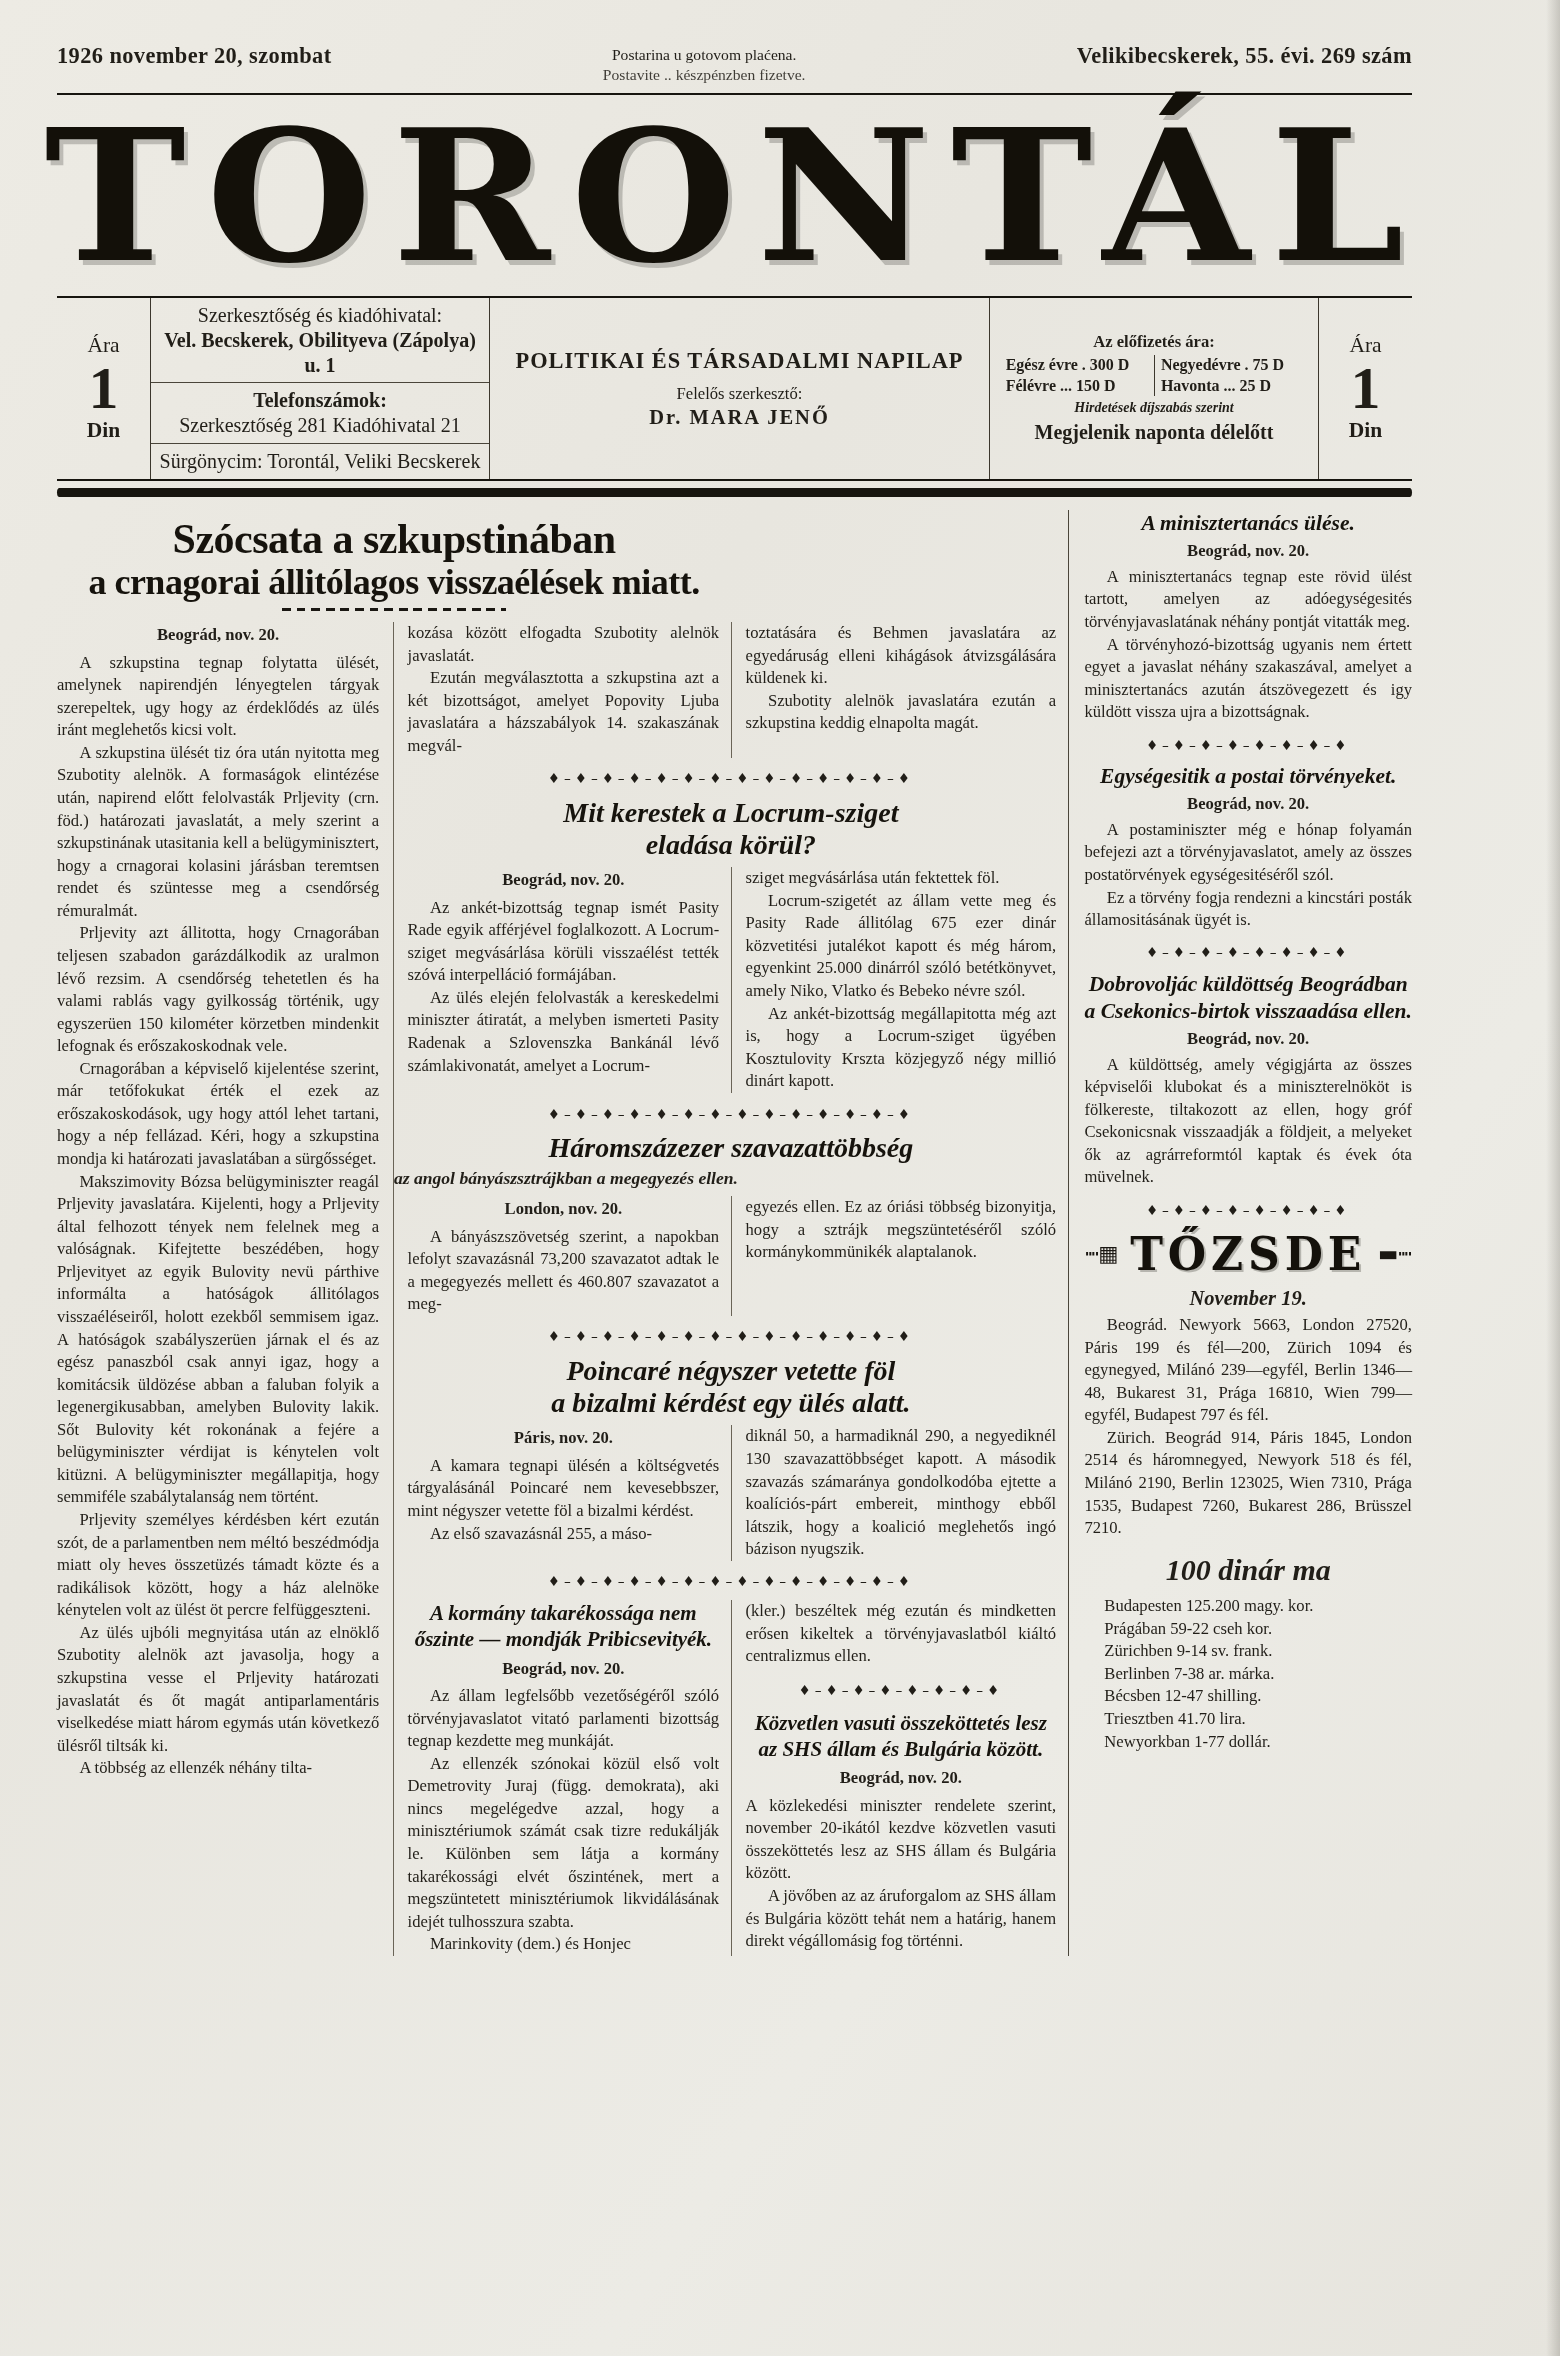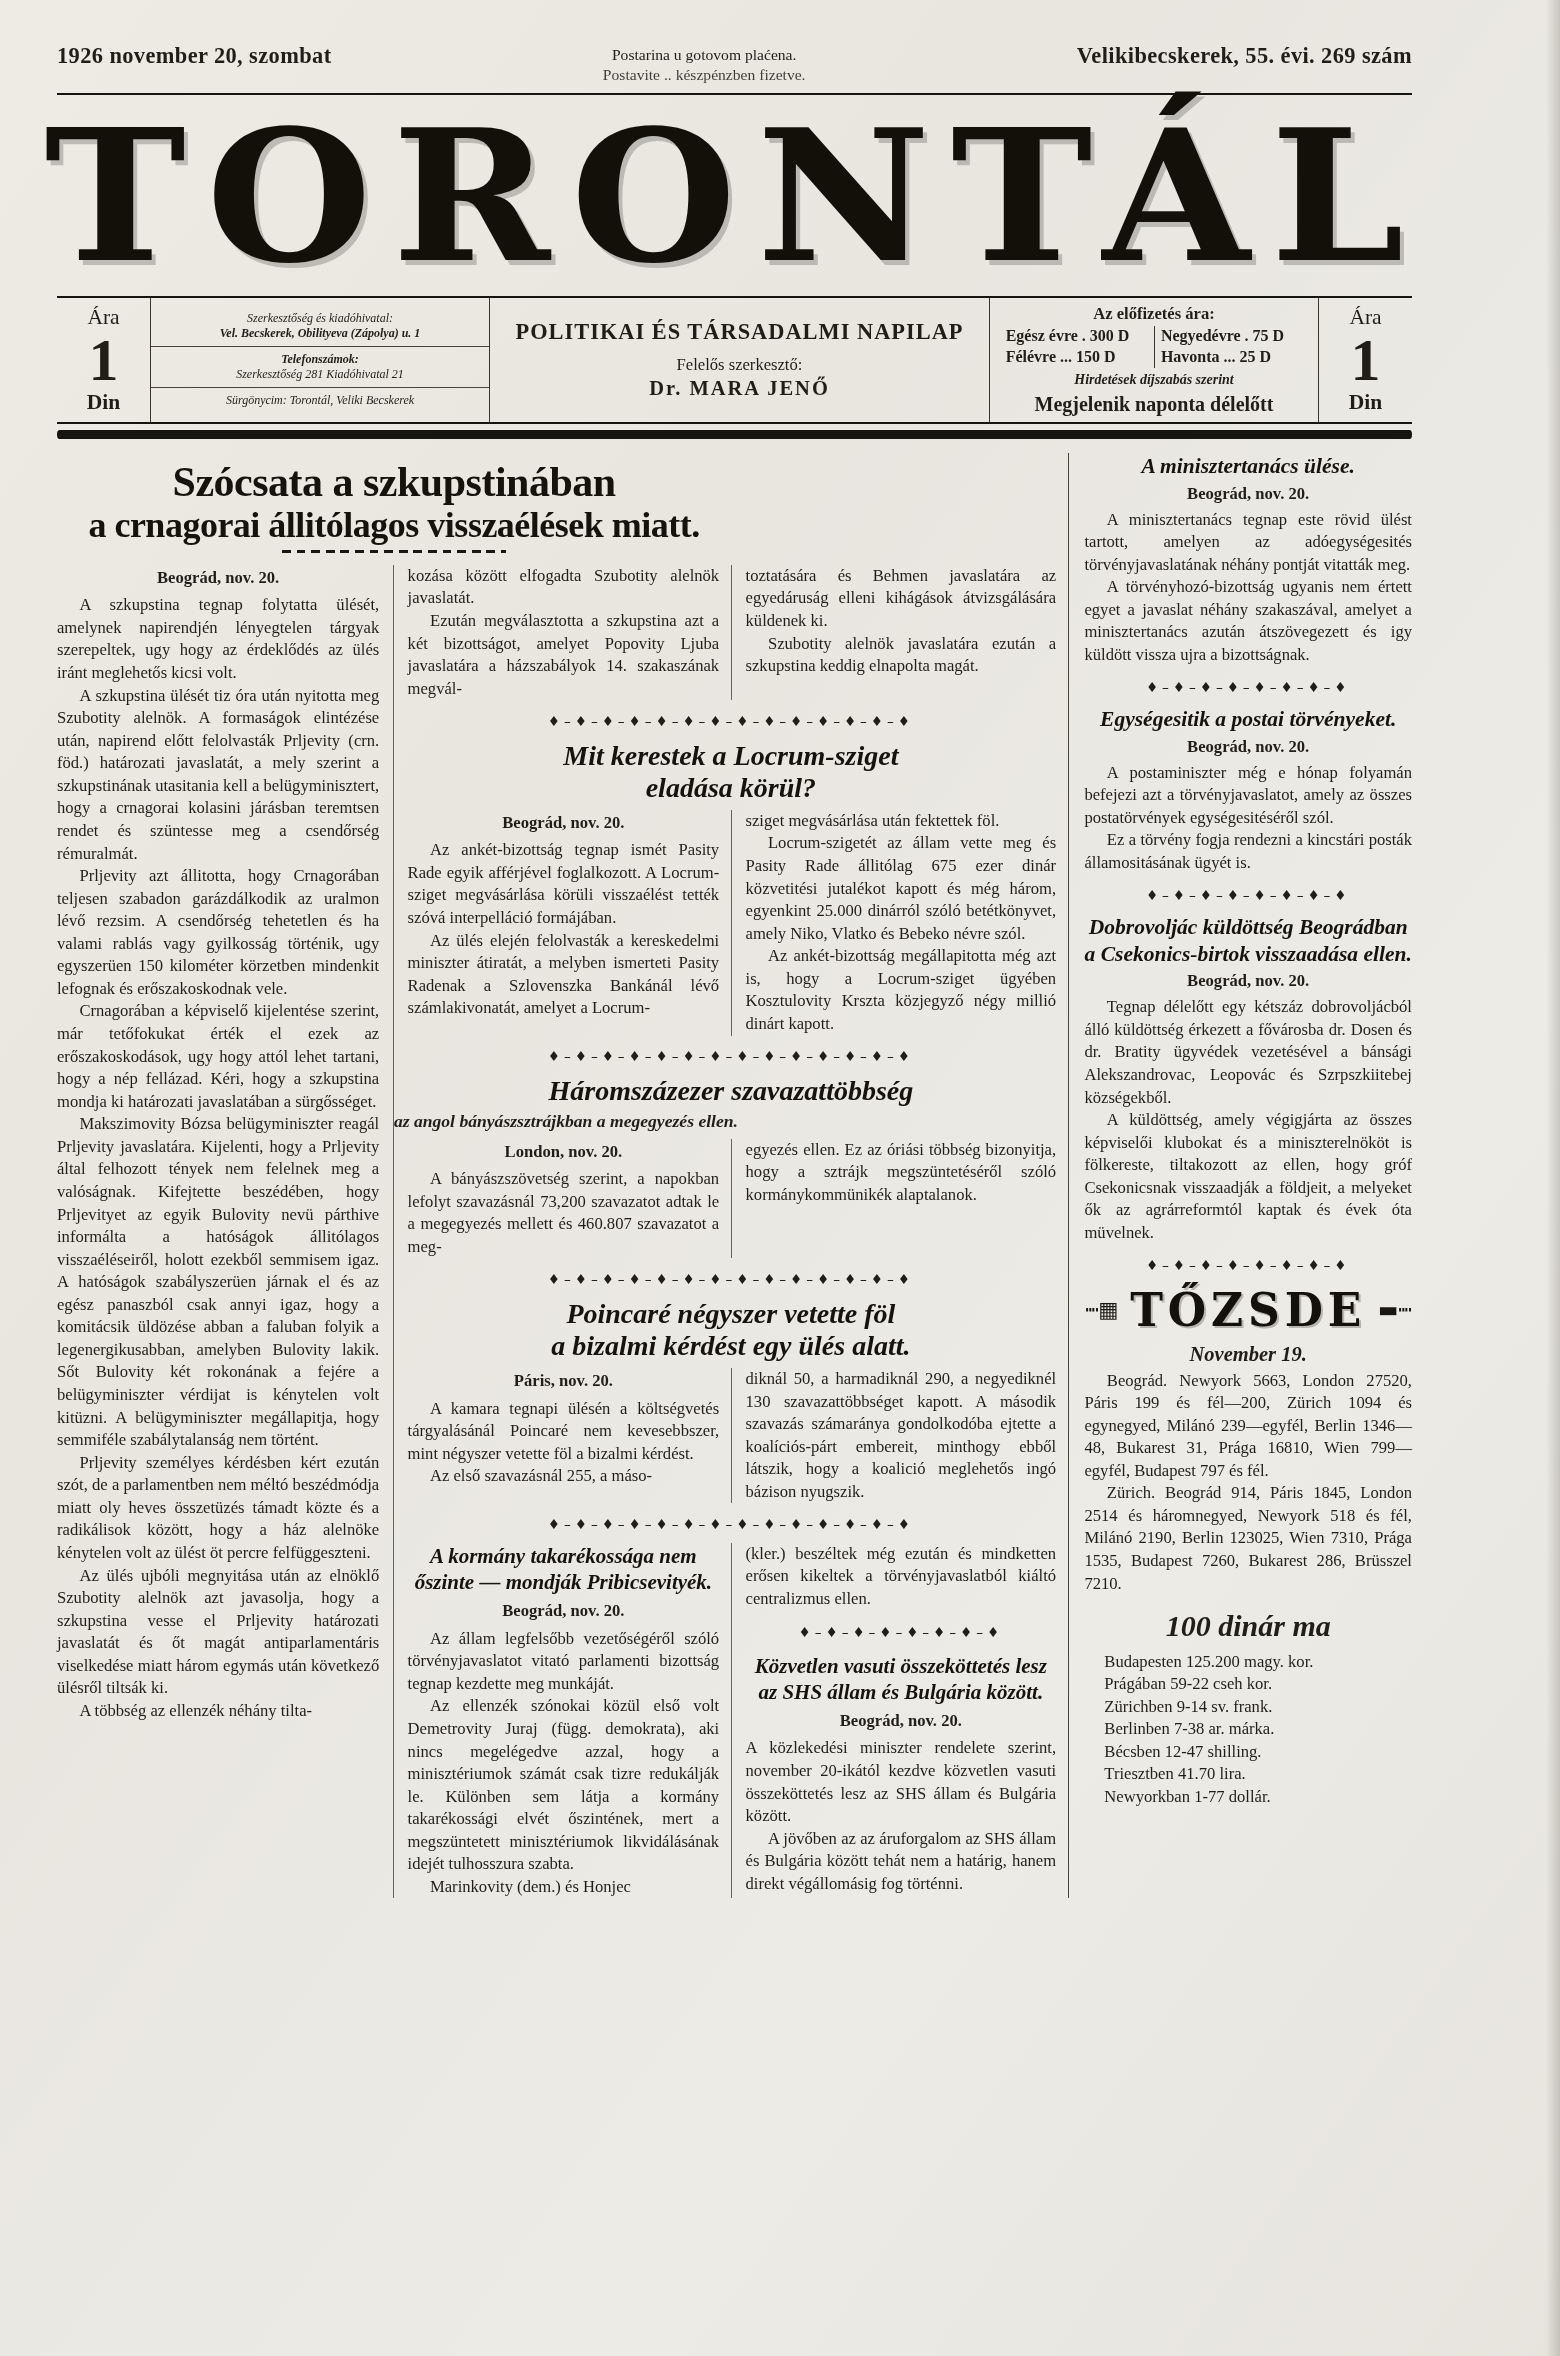--- a/index.html
+++ b/index.html
@@ -44,22 +44,22 @@
     display:flex; align-items:stretch; text-align:center;
     border-top:2px solid #17150f; border-bottom:2px solid #17150f;
   }
   .price-box{ width:94px; display:flex; flex-direction:column; justify-content:center;
     padding:5.9px 2px; }
   .price-box.left{ border-right:1.5px solid #3c372d; }
   .price-box.right{ border-left:1.5px solid #3c372d; }
   .pb-label{ font-size:21.5px; }
   .pb-value{ font-size:60px; font-weight:bold; line-height:1; }
   .pb-unit{ font-size:21.5px; font-weight:bold; }
-  .office-sec{ width:339px; border-right:1.5px solid #3c372d; font-size:12px;
-    display:flex; flex-direction:column; justify-content:center;font-style:italic; }
+  .office-sec{ width:339px; border-right:1.5px solid #3c372d; font-size:20px;
+    display:flex; flex-direction:column; justify-content:center; }
   .office-row{ padding:4.9px 7.8px; line-height:1.25; }
   .office-row + .office-row{ border-top:1px solid #4a453a; }
   .center-sec{ flex:1; display:flex; flex-direction:column; justify-content:center;
     border-right:1.5px solid #3c372d; padding:5.9px; }
   .paper-type{ font-size:22.4px; font-weight:bold; letter-spacing:1px; }
   .ed-label{ font-size:16.6px; margin-top:9.8px; }
   .ed-name{ font-size:20.5px; font-weight:bold; letter-spacing:2px; margin-top:2px; }
   .subs-sec{ width:328px; font-size:14.6px; display:flex; flex-direction:column;
     justify-content:center; padding:4.9px 9.8px; line-height:1.3; }
   .subs-title{ font-weight:bold; font-size:16.6px; margin-bottom:2px; }
@@ -323,21 +323,20 @@
             <p>Ez a törvény fogja rendezni a kincstári posták államositásának ügyét is.</p>
           </div>
       </article>
 
       <div class="ornament">♦–♦–♦–♦–♦–♦–♦–♦</div>
 
       <article class="r-art">
         <h3>Dobrovoljác küldöttség Beográdban a Csekonics-birtok visszaadása ellen.</h3>
         <div class="dateline">Beográd, nov. 20.</div>
         <div class="ncol paras">
-            <p>Tegnap délelőtt egy kétszáz dobrovoljácból álló küldöttség érkezett a fővárosba dr. Dosen és dr. Bratity ügyvédek vezetésével a bánsági Alekszandrovac, Leopovác és Szrpszkiitebej községekből.</p>
             <p>A küldöttség, amely végigjárta az összes képviselői klubokat és a miniszterelnököt is fölkereste, tiltakozott az ellen, hogy gróf Csekonicsnak visszaadják a földjeit, a melyeket ők az agrárreformtól kaptak és évek óta müvelnek.</p>
           </div>
       </article>
 
       <div class="ornament">♦–♦–♦–♦–♦–♦–♦–♦</div>
 
       <section class="tozsde">
         <div class="tozsde-head">
           <span class="t-orn">┉▦</span>
           <span class="tozsde-title">TŐZSDE</span>

